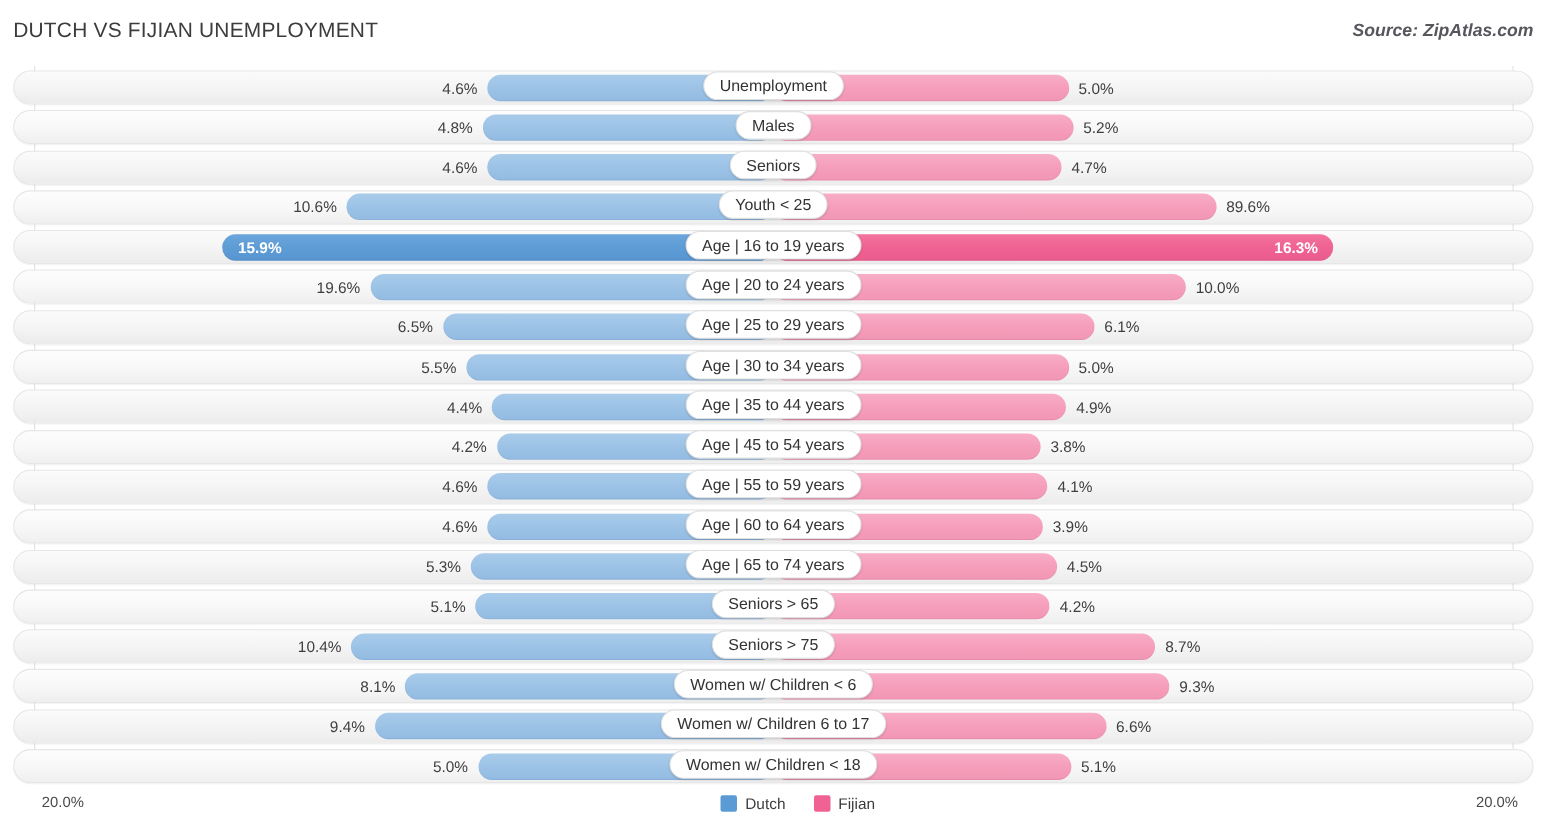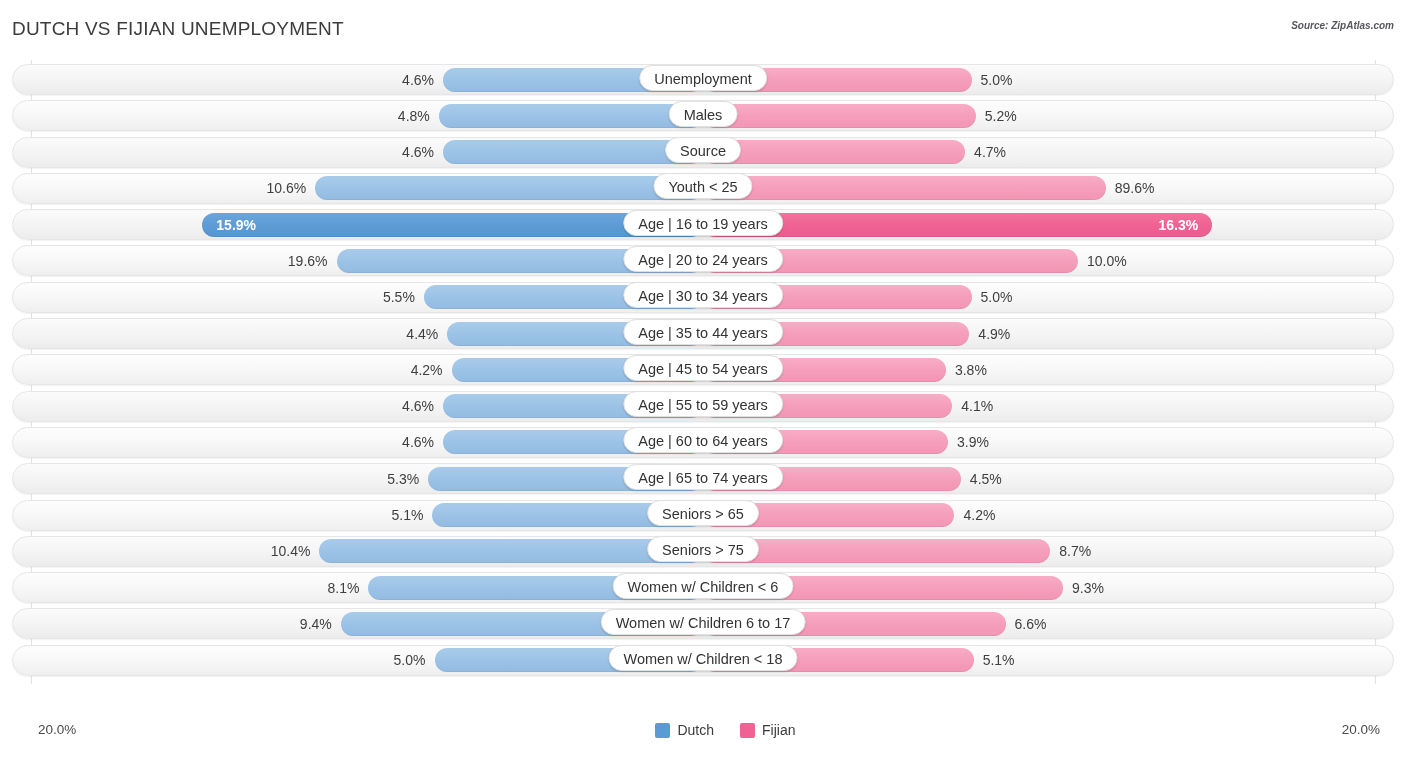--- a/index.html
+++ b/index.html
@@ -24,21 +24,21 @@
     left: 12px; top: 18px;
     font-size: 19px;
     letter-spacing: 0.2px;
     color: #3c3c3c;
     font-weight: 400;
     white-space: nowrap;
   }
   #source-note {
     position: absolute;
     right: 12px; top: 20px;
-    font-size: 10px;
+    font-size: 16px;
     font-style: italic;
     font-weight: bold;
     color: #56565c;
     white-space: nowrap;
   }
 
   
   #plot {
     position: absolute;
     left: 0; top: 60px;
@@ -191,21 +191,21 @@
           <div class="val left" style="right: 976.24px;">4.8%</div>
           <div class="val right" style="left: 984.76px;">5.2%</div>
           <div class="pill" style="left: 703px;">Males</div>
         </div>
         <div class="row">
           <div class="track"></div>
           <div class="bar left" style="width: 259.98px; right: 703px;"></div>
           <div class="bar right" style="width: 262.11px; left: 703px;"></div>
           <div class="val left" style="right: 971.98px;">4.6%</div>
           <div class="val right" style="left: 974.11px;">4.7%</div>
-          <div class="pill" style="left: 703px;">Source</div>
+          <div class="pill" style="left: 703px;">Seniors</div>
         </div>
         <div class="row alt">
           <div class="track"></div>
           <div class="bar left" style="width: 387.78px; right: 703px;"></div>
           <div class="bar right" style="width: 402.69px; left: 703px;"></div>
           <div class="val left" style="right: 1099.78px;">10.6%</div>
           <div class="val right" style="left: 1114.69px;">89.6%</div>
           <div class="pill" style="left: 703px;">Youth &lt; 25</div>
         </div>
         <div class="row hi">
@@ -216,20 +216,28 @@
           <div class="val right inside" style="right: 207.81px; text-align: right;">16.3%</div>
           <div class="pill" style="left: 703px;">Age | 16 to 19 years</div>
         </div>
         <div class="row alt">
           <div class="track"></div>
           <div class="bar left" style="width: 366.48px; right: 703px;"></div>
           <div class="bar right" style="width: 375px; left: 703px;"></div>
           <div class="val left" style="right: 1078.48px;">19.6%</div>
           <div class="val right" style="left: 1087px;">10.0%</div>
           <div class="pill" style="left: 703px;">Age | 20 to 24 years</div>
+        </div>
+        <div class="row">
+          <div class="track"></div>
+          <div class="bar left" style="width: 300.45px; right: 703px;"></div>
+          <div class="bar right" style="width: 291.93px; left: 703px;"></div>
+          <div class="val left" style="right: 1012.45px;">6.5%</div>
+          <div class="val right" style="left: 1003.93px;">6.1%</div>
+          <div class="pill" style="left: 703px;">Age | 25 to 29 years</div>
         </div>
         <div class="row alt">
           <div class="track"></div>
           <div class="bar left" style="width: 279.15px; right: 703px;"></div>
           <div class="bar right" style="width: 268.5px; left: 703px;"></div>
           <div class="val left" style="right: 991.15px;">5.5%</div>
           <div class="val right" style="left: 980.5px;">5.0%</div>
           <div class="pill" style="left: 703px;">Age | 30 to 34 years</div>
         </div>
         <div class="row">

